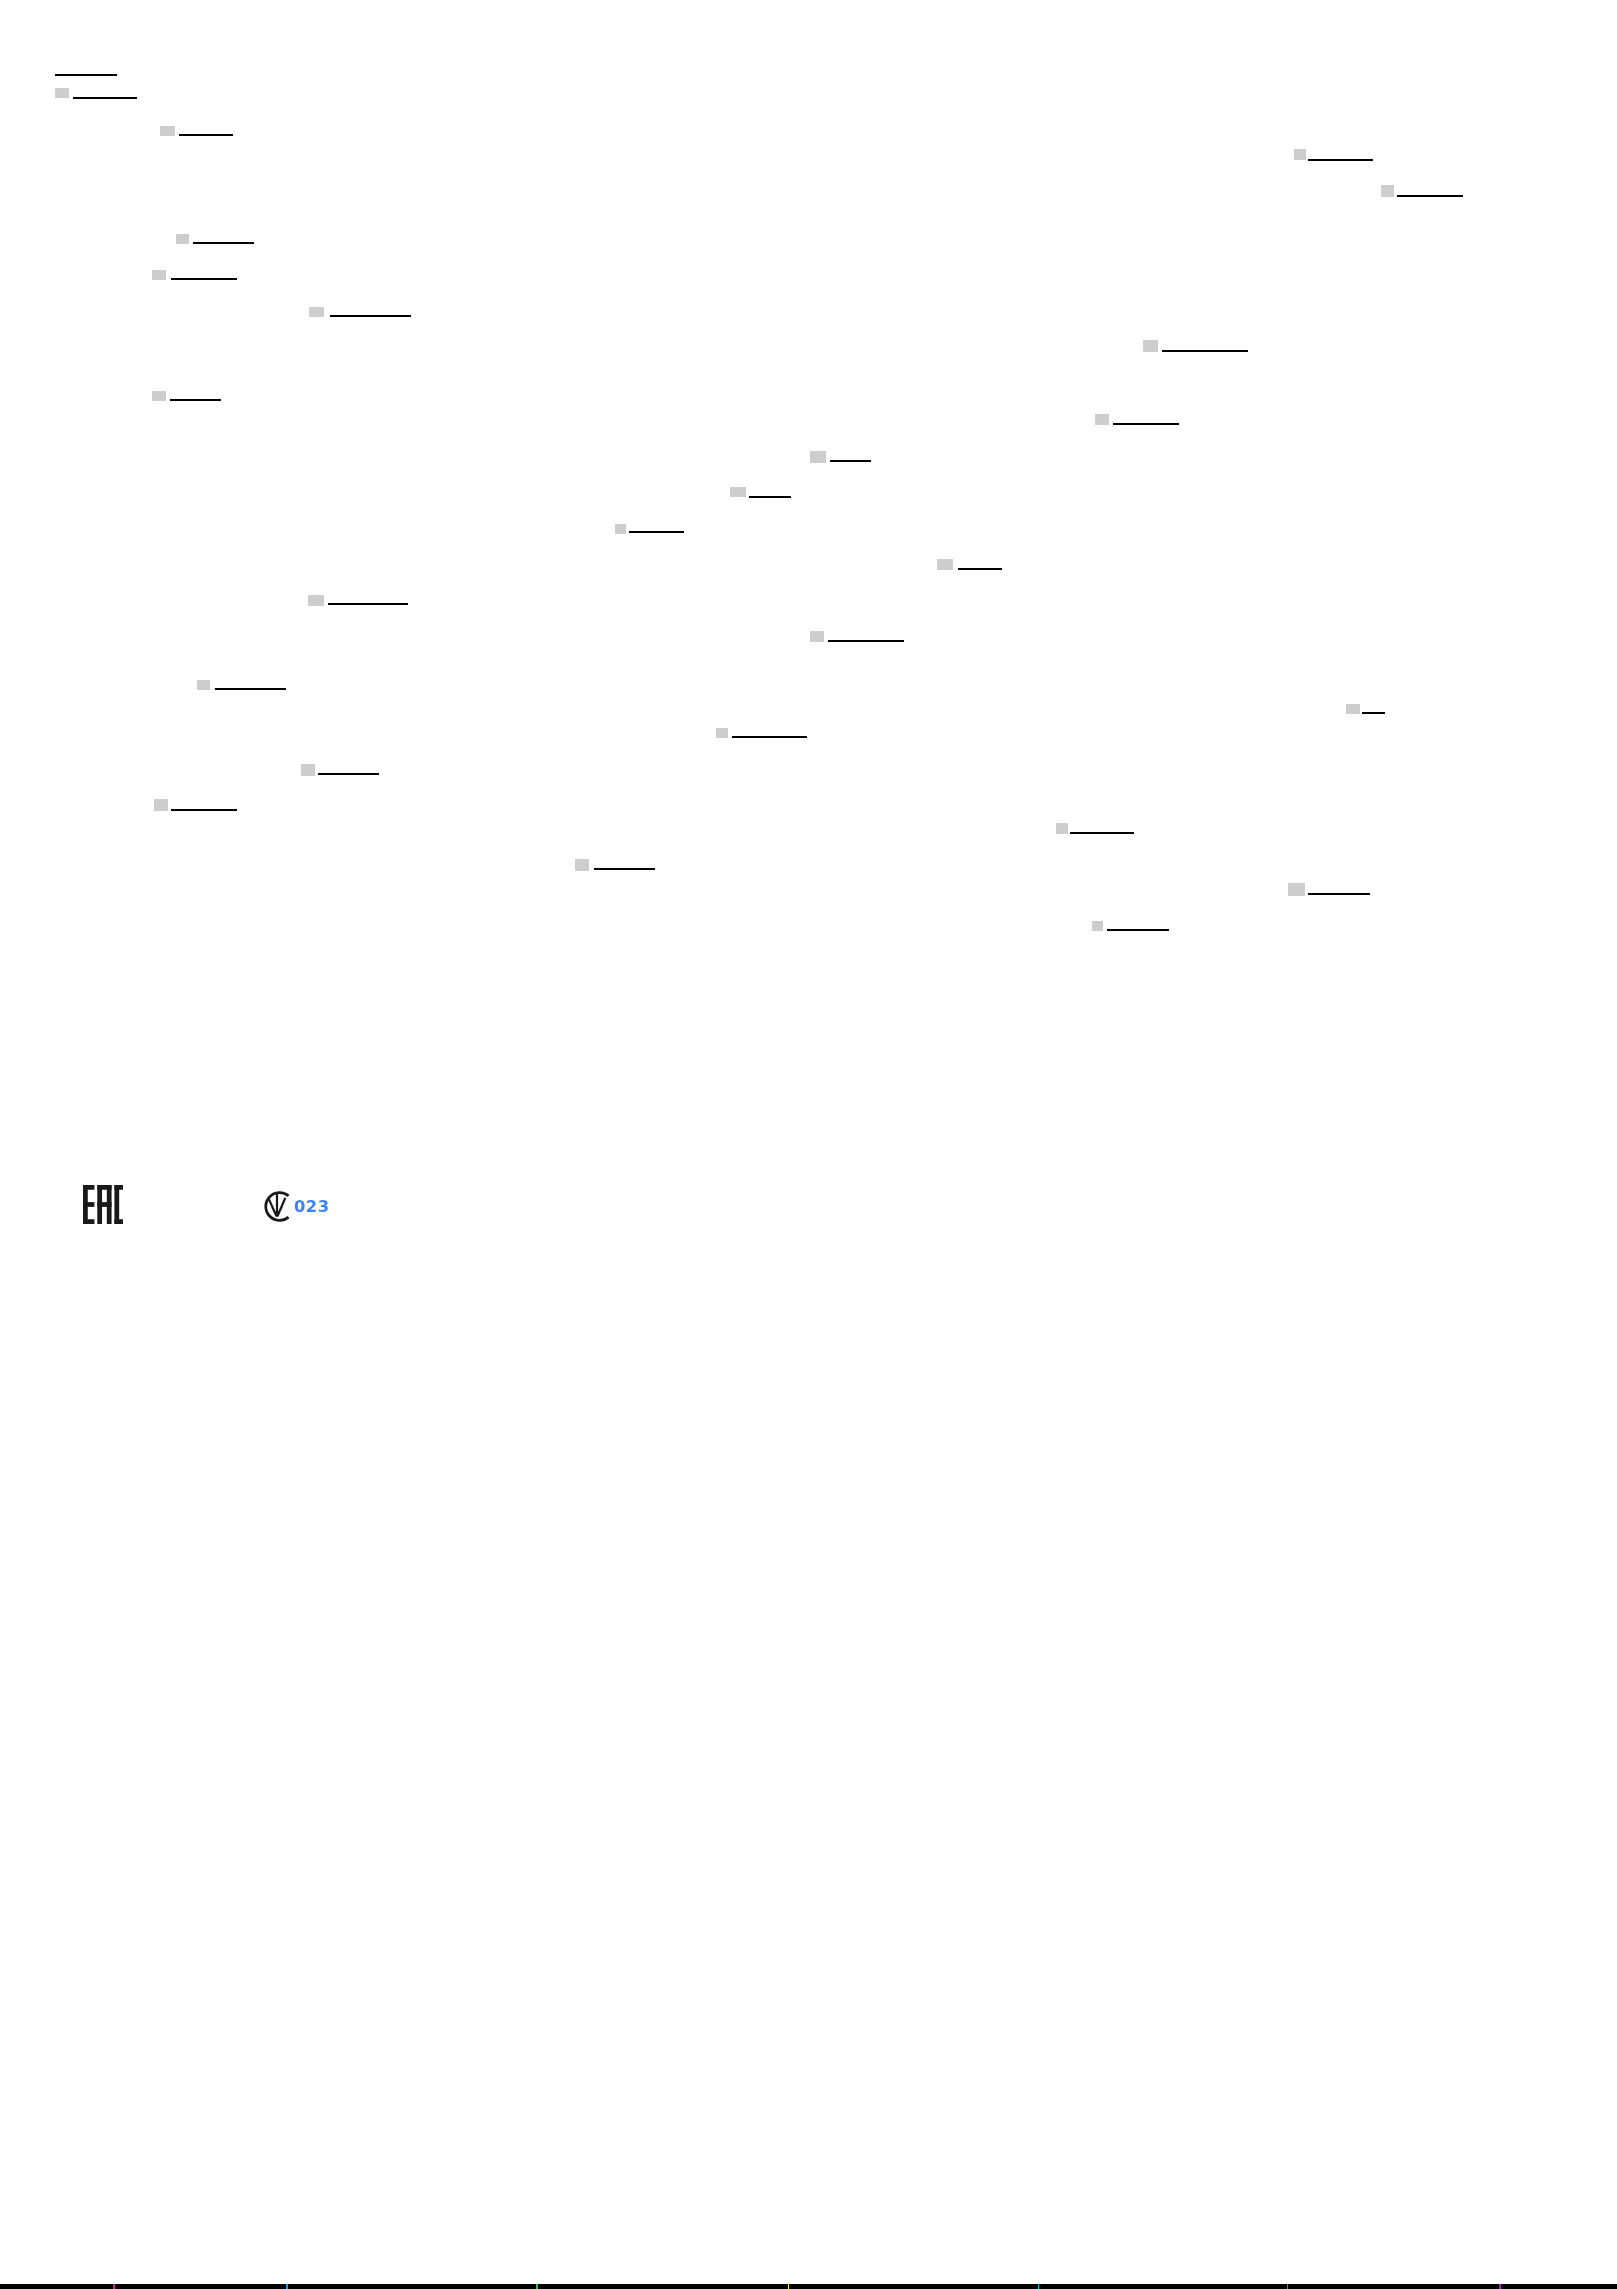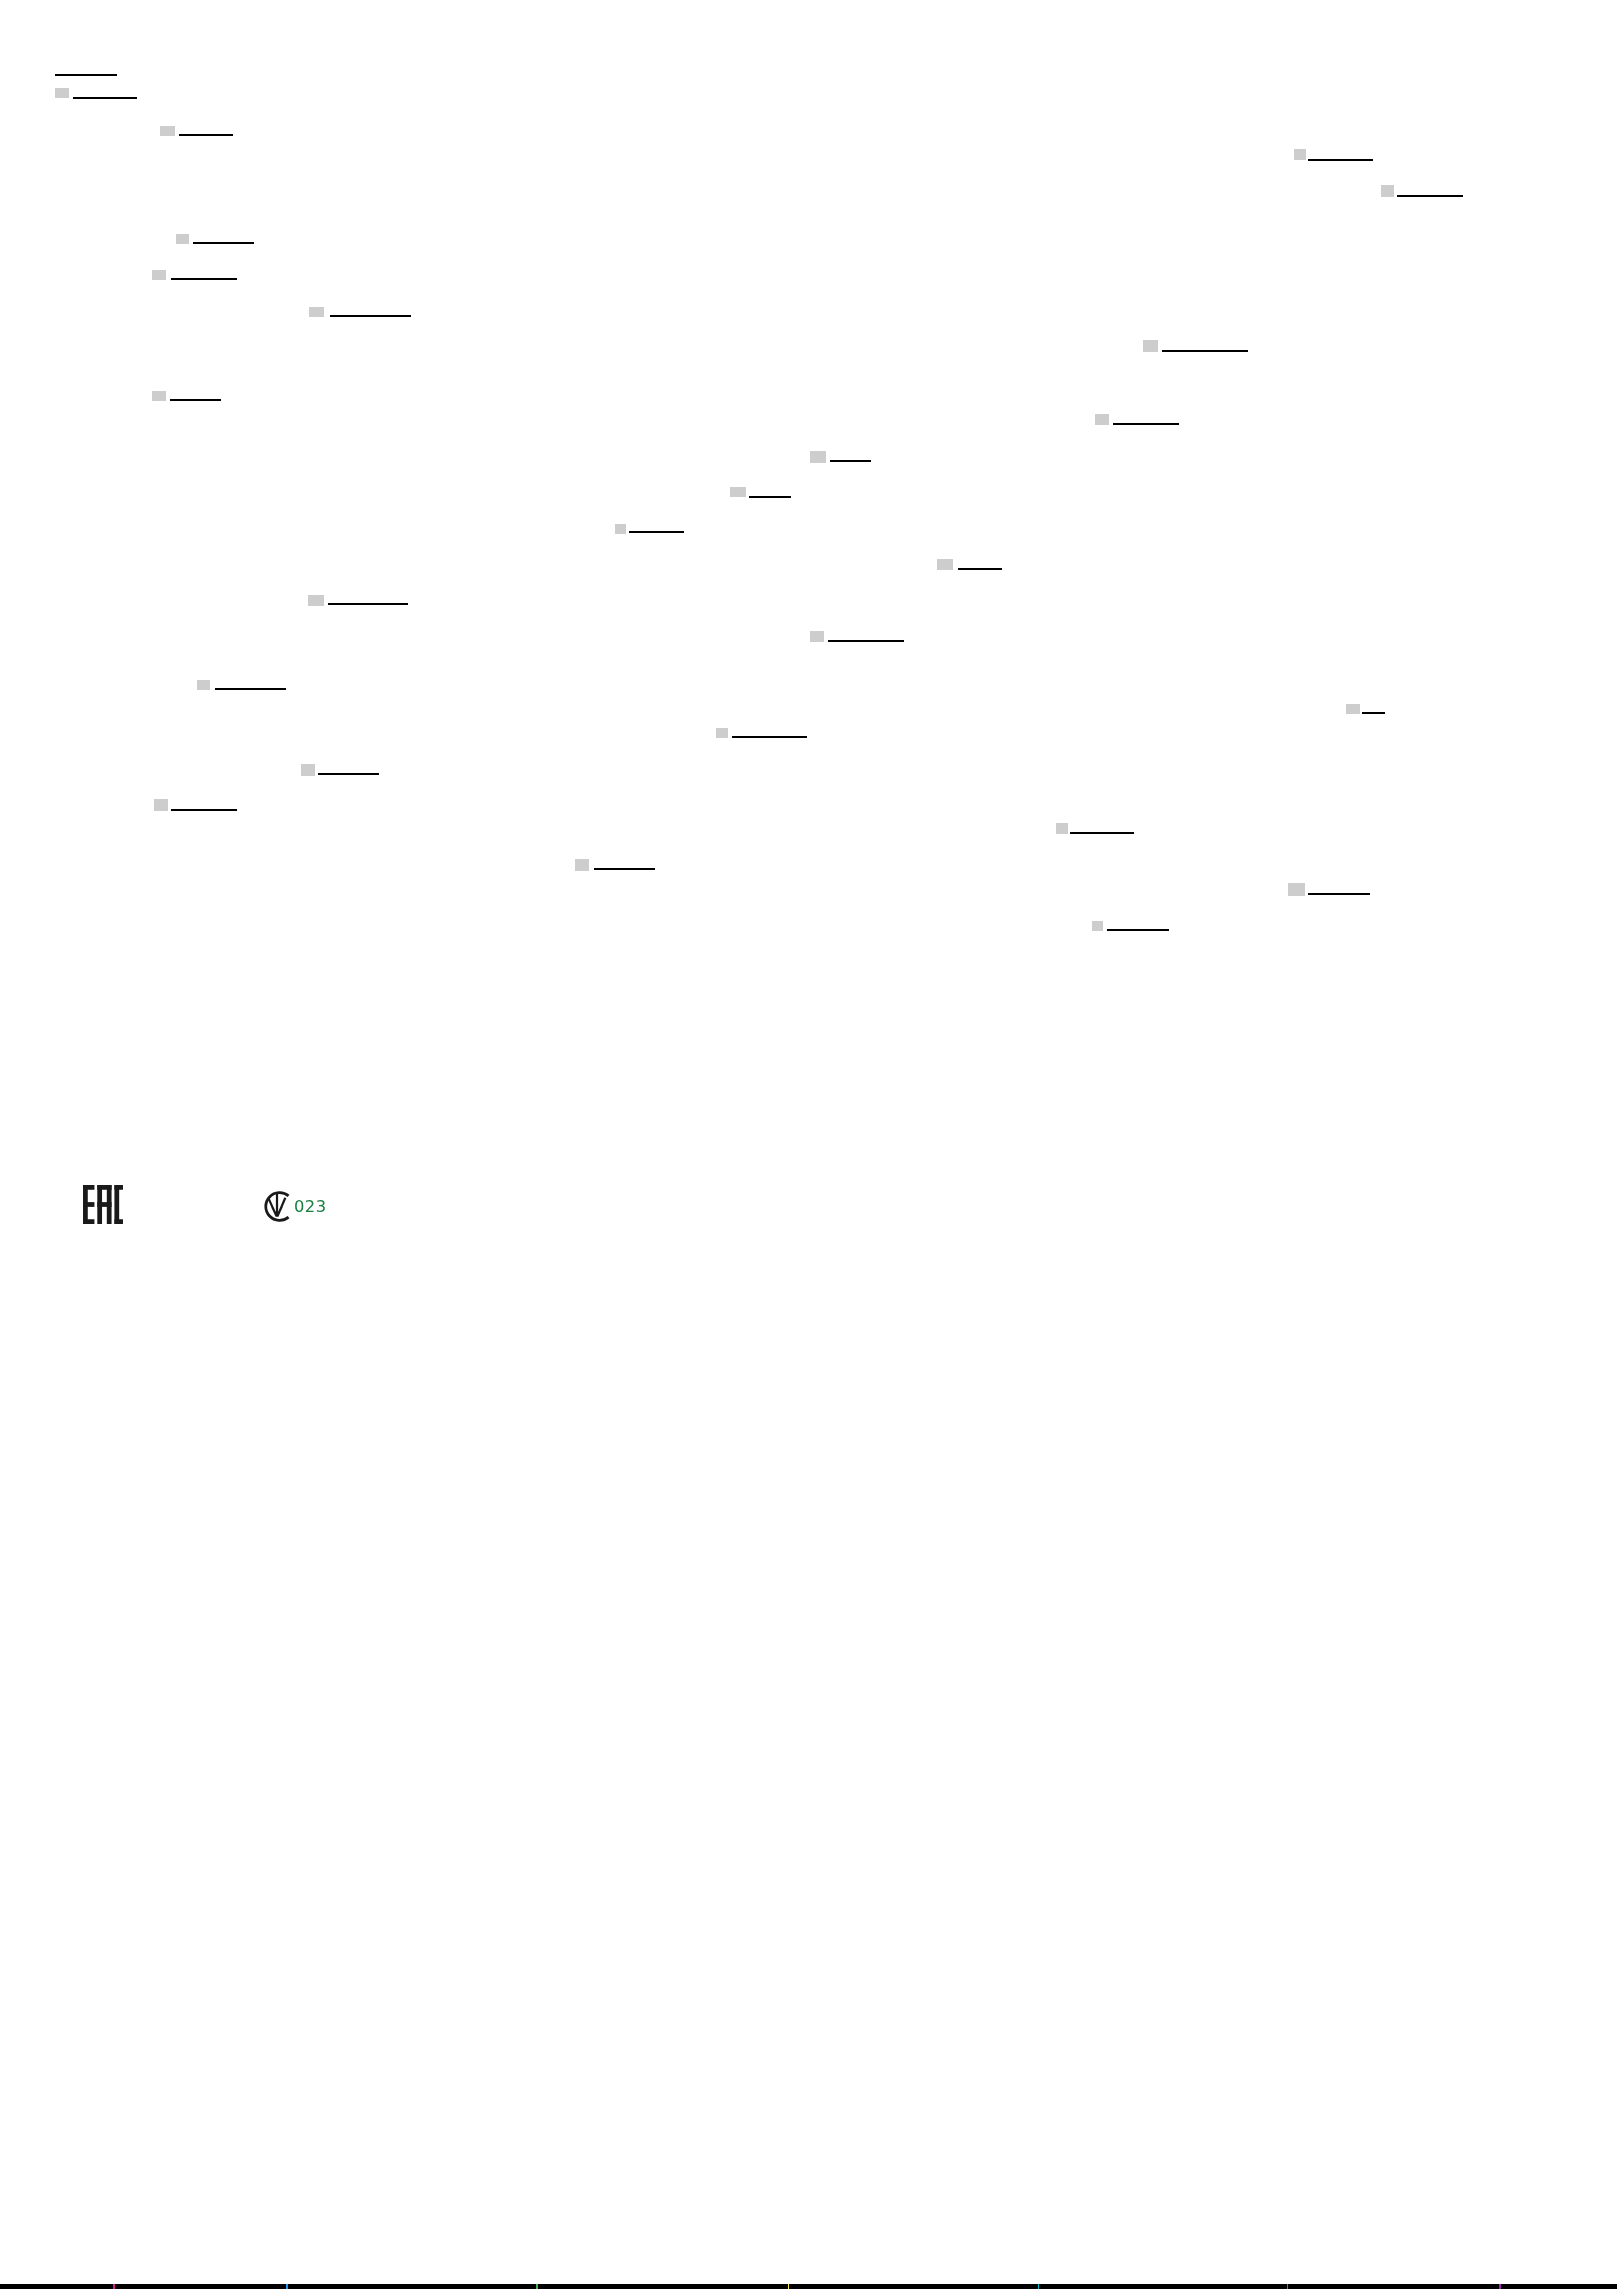--- a/index.html
+++ b/index.html
@@ -26,24 +26,24 @@
   }
   .ukr-mark{
     position:absolute;
     left:261px;top:1187px;
     width:77px;height:38px;
     display:flex;align-items:center;
   }
   .ukr-mark svg{width:32px;height:37px;}
   .cert-number{
     margin-left:1px;
-    font-weight:400;
+    font-weight:700;
     font-size:16.3px;
     letter-spacing:0.5px;
-    color:#15803d;
+    color:#3b82f6;
     line-height:1;
     padding-top:1.9px;
   }
   .bottom-strip{
     position:absolute;
     left:0;bottom:0;
     width:1618px;height:4.8px;
     background:
       linear-gradient(90deg,
         transparent 0 113px, #d81b8c 113px 115px,

